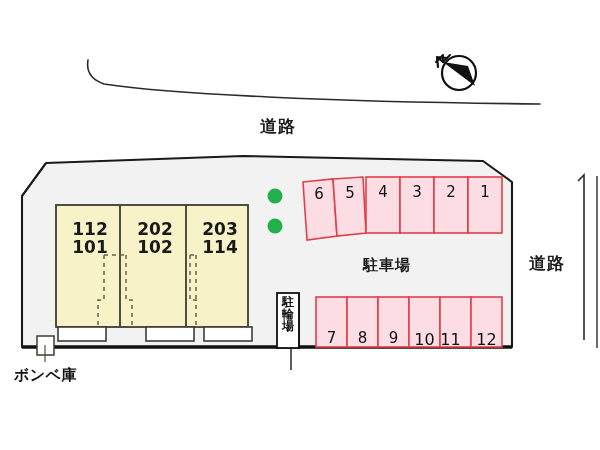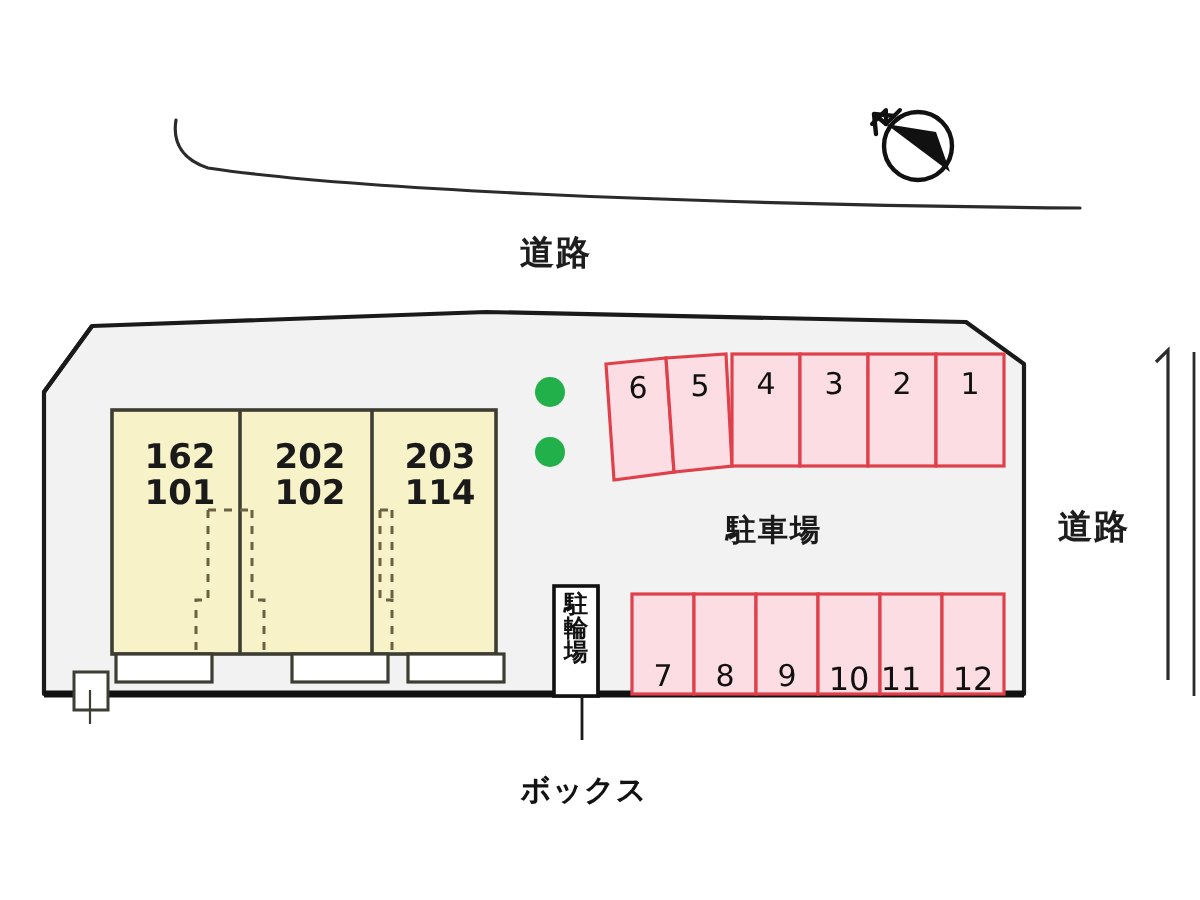--- a/index.html
+++ b/index.html
@@ -185,21 +185,21 @@
       <path d="M 436 62 L 443 55 L 443 62 L 450 55" stroke="#111111" stroke-width="2.0" fill="none" stroke-linecap="round" stroke-linejoin="round"></path>
     </g>
   </svg>
 
 
   <div class="txt jp road-label" style="left:260px; top:115px;">道路</div>
   <div class="txt jp road-label" style="left:529px; top:252px;">道路</div>
 
   <div class="txt jp lot-label" style="left:363px; top:256px;">駐車場</div>
 
-  <div class="txt unit-label" style="left:62px; top:221px; width:56px;">162</div>
+  <div class="txt unit-label" style="left:62px; top:221px; width:56px;">112</div>
   <div class="txt unit-label" style="left:62px; top:239px; width:56px;">101</div>
 
   <div class="txt unit-label" style="left:127px; top:221px; width:56px;">202</div>
   <div class="txt unit-label" style="left:127px; top:239px; width:56px;">102</div>
 
   <div class="txt unit-label" style="left:192px; top:221px; width:56px;">203</div>
   <div class="txt unit-label" style="left:192px; top:239px; width:56px;">114</div>
 
   <div class="txt stall-num" style="left:305px; top:185px; width:28px;">6</div>
   <div class="txt stall-num" style="left:336px; top:184px; width:28px;">5</div>
@@ -214,16 +214,16 @@
   <div class="txt stall-num small" style="left:409px; top:330px; width:31px;">10</div>
   <div class="txt stall-num small" style="left:440px; top:330px; width:21px;">11</div>
   <div class="txt stall-num small" style="left:471px; top:330px; width:31px;">12</div>
 
   <div class="bike-label jp" style="left:279px; top:296px; width:18px;">
     <span>駐</span>
     <span>輪</span>
     <span>場</span>
   </div>
 
-
-  <div class="txt jp anno two-line" style="left:244px; top:387px; width:96px;">ボックス</div>
+  <div class="txt jp anno" style="left:14px; top:366px;">ボンベ庫</div>
+
 
 </div>
 
 </body></html>

